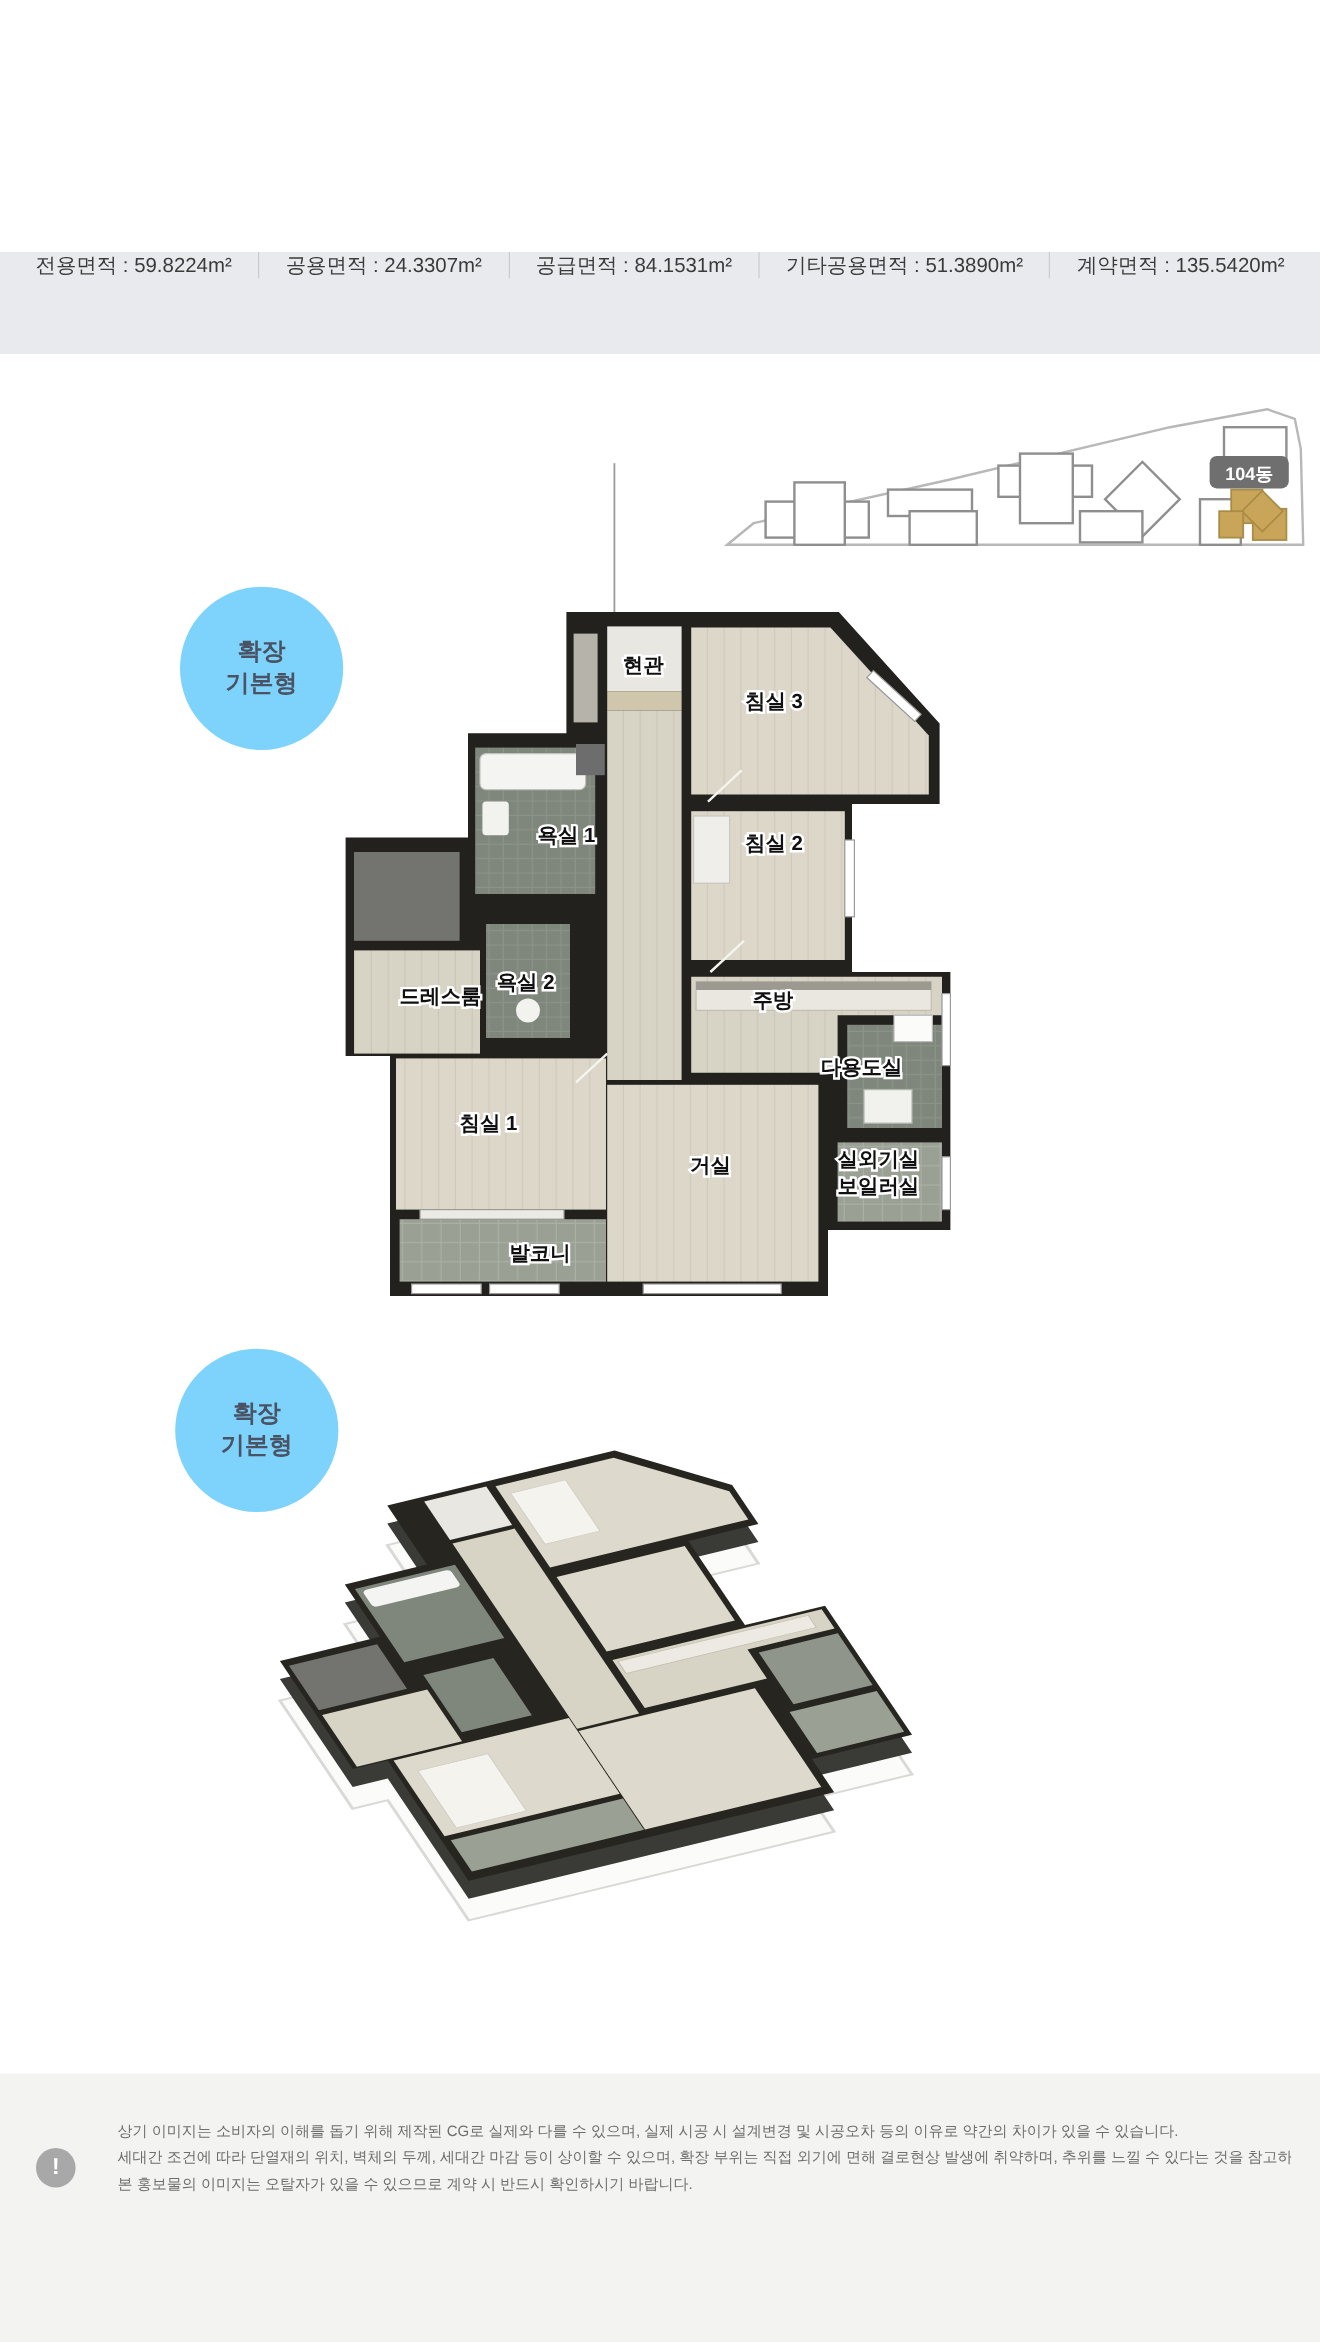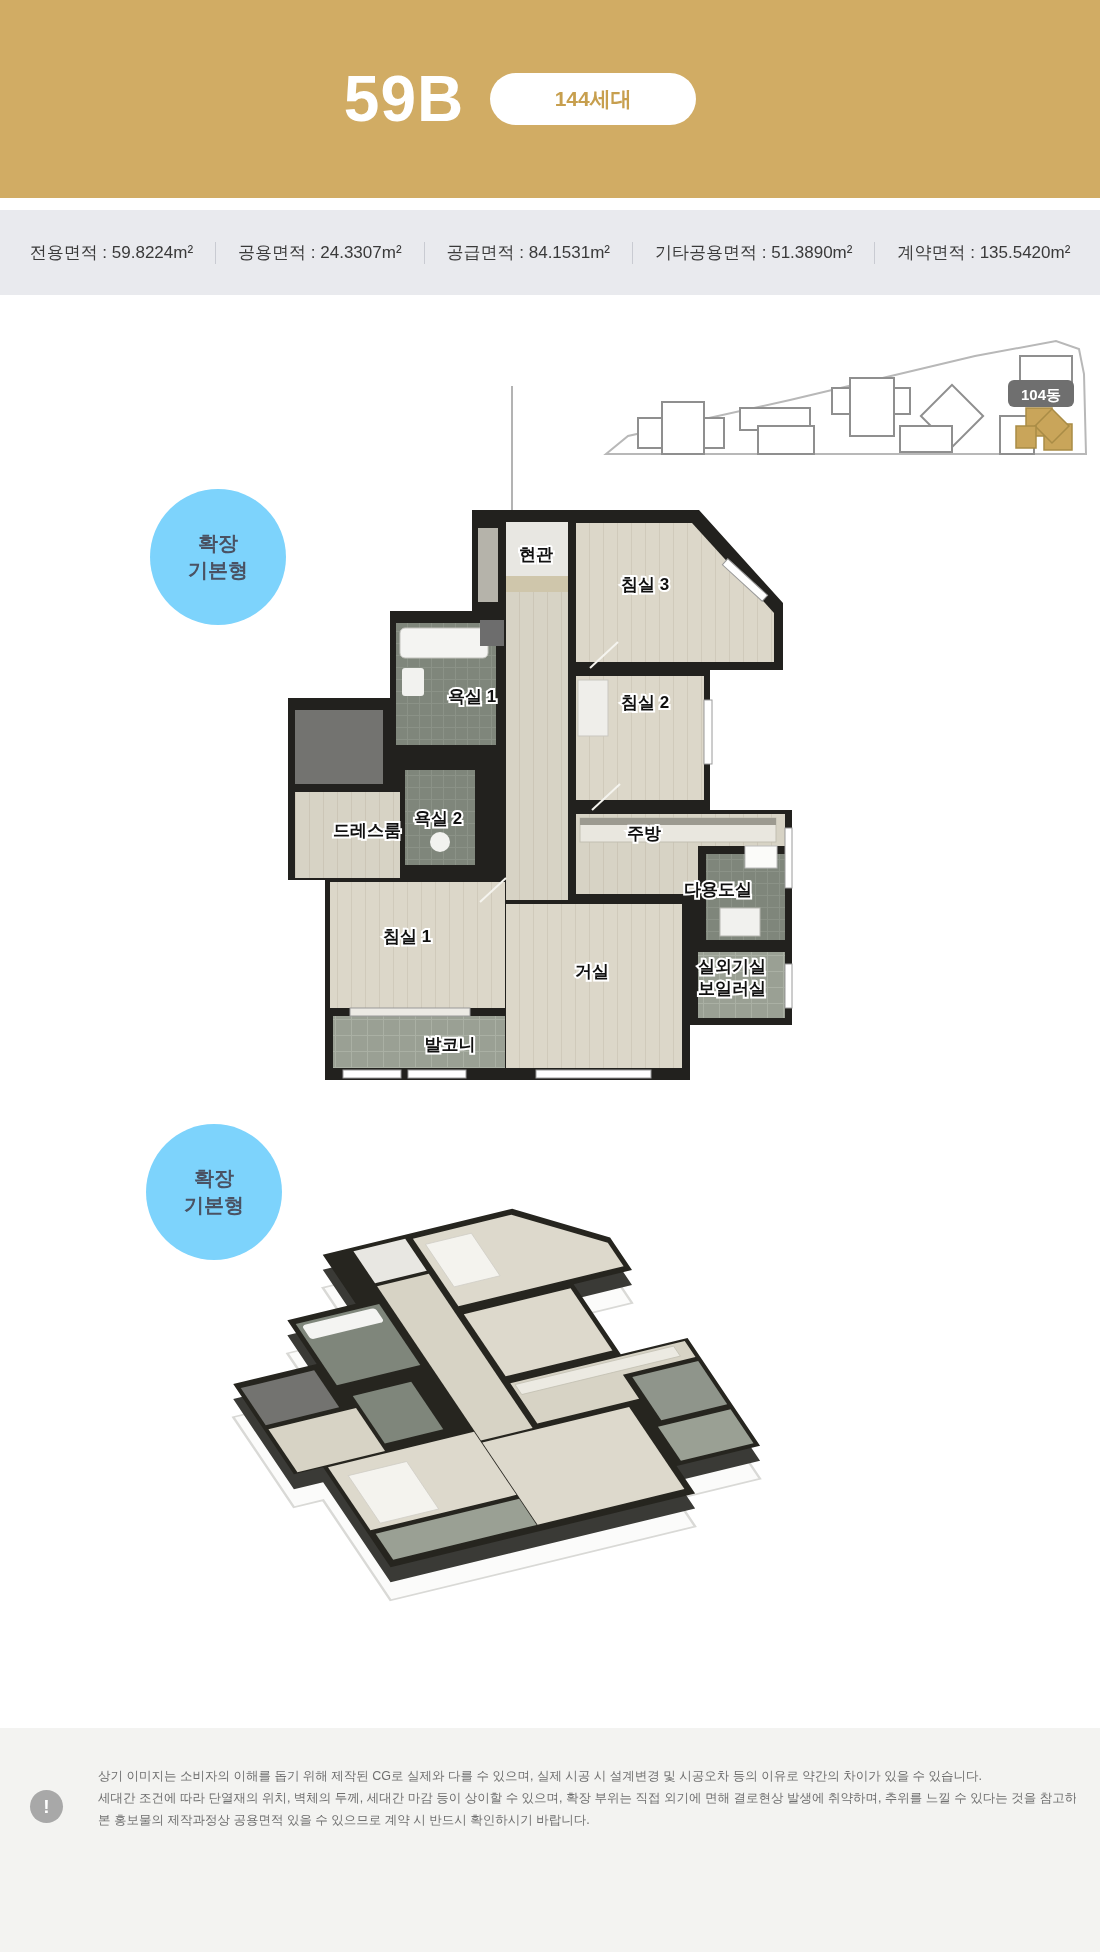--- a/index.html
+++ b/index.html
@@ -6,21 +6,21 @@
   .page{position:relative;width:1100px;height:1952px;background:#ffffff;overflow:hidden;
         font-family:"Liberation Sans","DejaVu Sans",sans-serif;}
   
   .hd{position:absolute;left:0;top:0;width:1100px;height:198px;background:#d1ac64;
       display:flex;align-items:center;justify-content:center;gap:26px;padding-right:60px;box-sizing:border-box;}
   .hd .unit{color:#fff;font-size:64px;font-weight:800;letter-spacing:1px;line-height:1;}
   .hd .pill{background:#fff;color:#c79f4e;font-size:21px;font-weight:700;border-radius:28px;
             height:52px;min-width:150px;display:flex;align-items:center;justify-content:center;padding:0 28px;}
   
   .specs{position:absolute;left:0;top:210px;width:1100px;height:85px;background:#e9eaee;
-         display:flex;align-items:center;justify-content:center;}
+         display:flex;align-items:flex-start;justify-content:center;}
   .specs .item{font-size:17px;color:#3a3a3a;font-weight:500;white-space:nowrap;}
   .specs .sep{width:1px;height:22px;background:#c9cbd2;margin:0 22px;}
   
   .cbadge{position:absolute;width:136px;height:136px;border-radius:50%;background:#7dd3fc;
           display:flex;flex-direction:column;align-items:center;justify-content:center;
           color:#4a5263;font-size:20px;font-weight:700;line-height:1.35;}
   
   .abs{position:absolute;}
   
   .ft{position:absolute;left:0;top:1728px;width:1100px;height:224px;background:#f3f3f1;}
@@ -33,24 +33,20 @@
   .plab{font-size:17px;font-weight:800;fill:#101010;stroke:#ffffff;stroke-width:4px;
         paint-order:stroke;text-anchor:middle;font-family:"Liberation Sans","DejaVu Sans",sans-serif;}
   .slab{font-size:15px;font-weight:700;fill:#ffffff;text-anchor:middle;
         font-family:"Liberation Sans","DejaVu Sans",sans-serif;}
 </style>
 </head>
 <body>
 
 <div class="page">
 
-  <div class="hd">
-    <div class="unit">59B</div>
-    <div class="pill">144세대</div>
-  </div>
 
   <div class="specs">
     <div class="item"><span>전용면적</span><span> : </span><span>59.8224m²</span></div>
     <div class="sep"></div>
     <div class="item"><span>공용면적</span><span> : </span><span>24.3307m²</span></div>
     <div class="sep"></div>
     <div class="item"><span>공급면적</span><span> : </span><span>84.1531m²</span></div>
     <div class="sep"></div>
     <div class="item"><span>기타공용면적</span><span> : </span><span>51.3890m²</span></div>
     <div class="sep"></div>
@@ -218,17 +214,17 @@
       <rect x="295" y="308" width="190" height="20" fill="#eceae2" stroke="#c2bfb2"></rect>
       <rect x="116" y="118" width="88" height="28" rx="5" fill="#f4f4f2"></rect>
     </g>
   </svg>
 
   <div class="ft">
     <div class="bang">!</div>
     <div class="lines">
       <div>상기 이미지는 소비자의 이해를 돕기 위해 제작된 CG로 실제와 다를 수 있으며, 실제 시공 시 설계변경 및 시공오차 등의 이유로 약간의 차이가 있을 수 있습니다.</div>
       <div>세대간 조건에 따라 단열재의 위치, 벽체의 두께, 세대간 마감 등이 상이할 수 있으며, 확장 부위는 직접 외기에 면해 결로현상 발생에 취약하며, 추위를 느낄 수 있다는 것을 참고하시기 바랍니다.</div>
-      <div>본 홍보물의 제작과정상 공용면적 있을 수 있으므로 계약 시 반드시 확인하시기 바랍니다.</div>
+      <div>본 홍보물의 이미지는 오탈자가 있을 수 있으므로 계약 시 반드시 확인하시기 바랍니다.</div>
     </div>
   </div>
 
 </div>
 
 </body></html>

